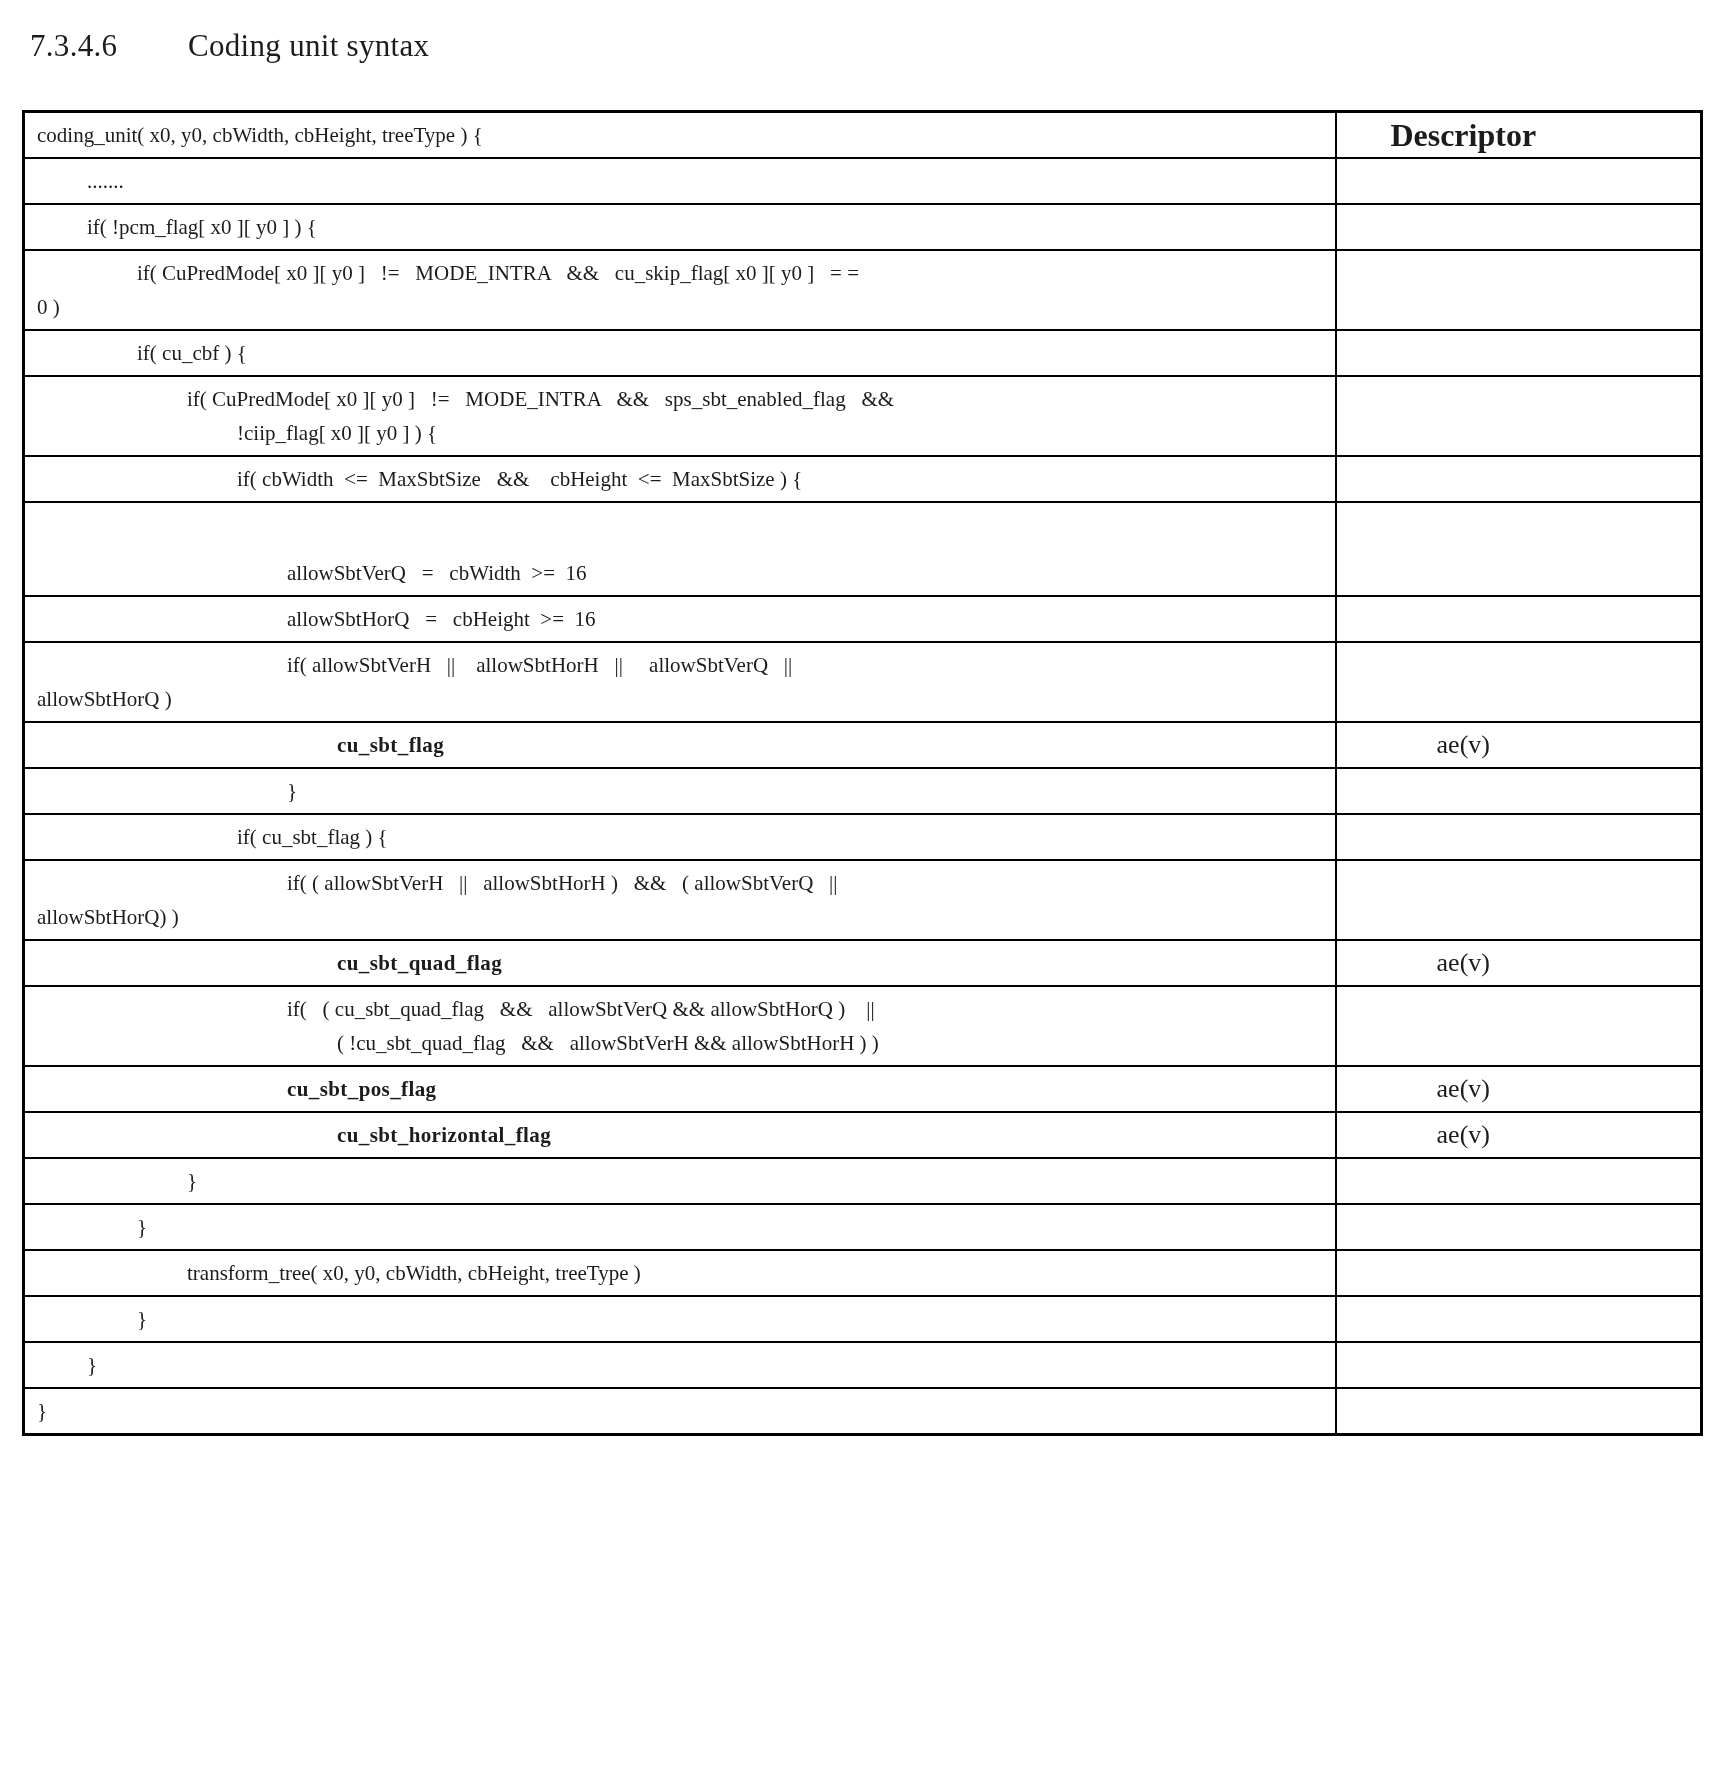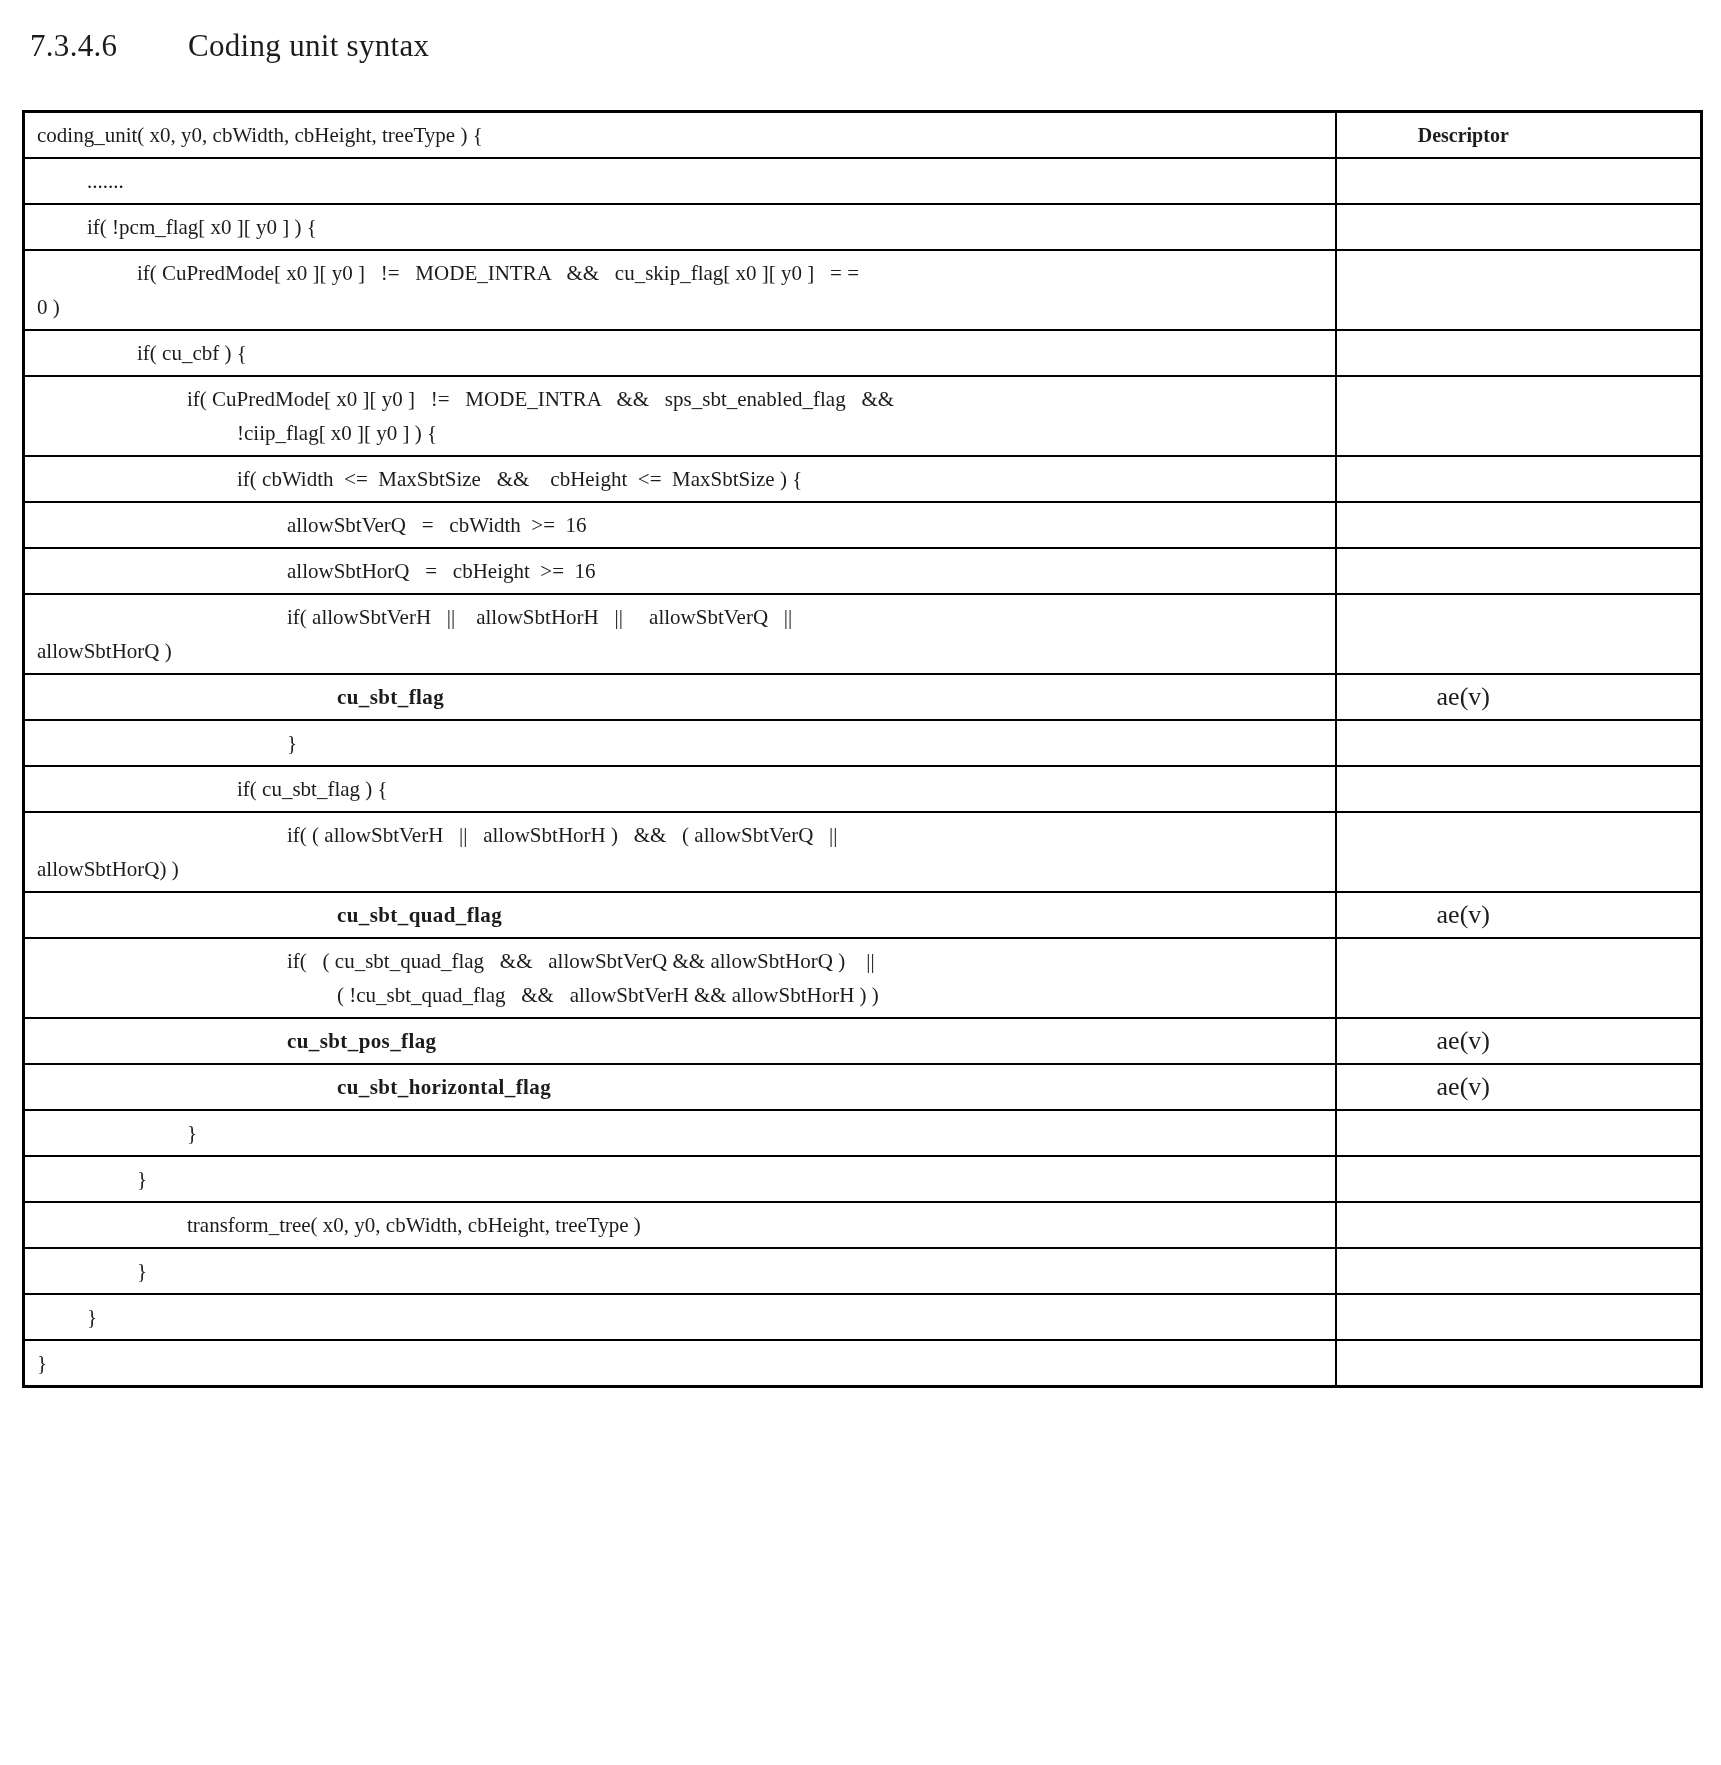--- a/index.html
+++ b/index.html
@@ -50,21 +50,21 @@
     letter-spacing: 0.4px;
   }
   td.desc {
     text-align: center;
     font-size: 26px;
     line-height: 34px;
     padding: 5px 118px 5px 8px;
   }
   td.desc.header-desc {
     font-weight: bold;
-    font-size: 20px;
+    font-size: 32px;
   }
 </style>
 </head>
 <body>
 
 <div class="page">
 
   <h1 class="heading">
     <span class="sec-num">7.3.4.6</span><span class="sec-title">Coding unit syntax</span>
   </h1>
@@ -114,21 +114,21 @@
           <td class="desc"></td>
         </tr>
         <tr>
           <td class="syntax">
             <div class="code-line" style="padding-left: 200px;">if( cbWidth  &lt;=  MaxSbtSize   &amp;&amp;    cbHeight  &lt;=  MaxSbtSize ) {</div>
           </td>
           <td class="desc"></td>
         </tr>
         <tr>
           <td class="syntax">
-            <div class="code-line" style="padding-left: 250px;">allowSbtVerQ   =   cbWidth  &gt;=  16</div>
+            <div class="code-line" style="padding-left: 250px; margin-top: 48px;">allowSbtVerQ   =   cbWidth  &gt;=  16</div>
           </td>
           <td class="desc"></td>
         </tr>
         <tr>
           <td class="syntax">
             <div class="code-line" style="padding-left: 250px;">allowSbtHorQ   =   cbHeight  &gt;=  16</div>
           </td>
           <td class="desc"></td>
         </tr>
         <tr>

